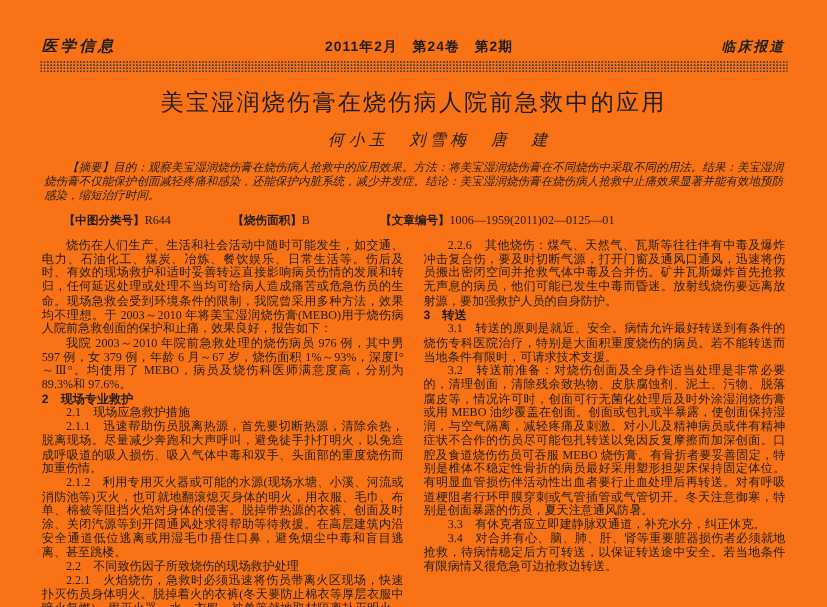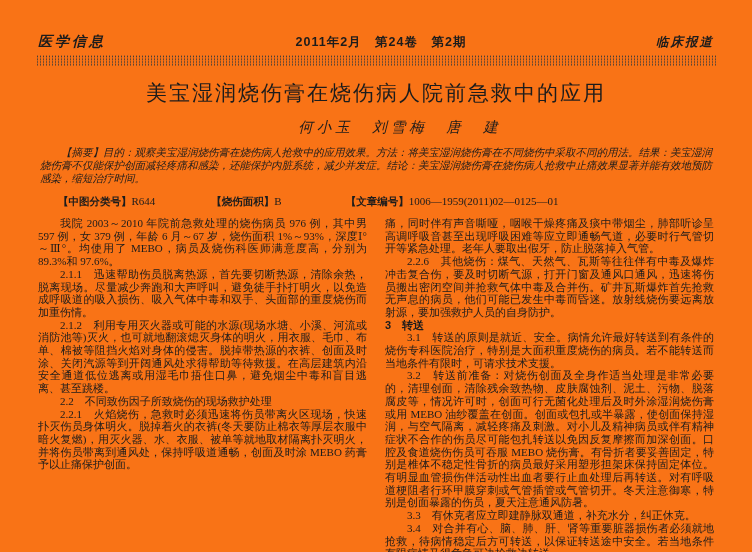--- a/index.html
+++ b/index.html
@@ -131,29 +131,31 @@
 
   <div class="meta">
     <span class="item"><span class="mlbl">【中图分类号】</span><span>R644</span></span>
     <span class="item m2"><span class="mlbl">【烧伤面积】</span><span>B</span></span>
     <span class="item m3"><span class="mlbl">【文章编号】</span><span>1006—1959(2011)02—0125—01</span></span>
   </div>
 
   <div class="cols">
 
     <div class="col">
+      <p class="para">烧伤在人们生产、生活和社会活动中随时可能发生，如交通、电力、石油化工、煤炭、冶炼、餐饮娱乐、日常生活等。伤后及时、有效的现场救护和适时妥善转运直接影响病员伤情的发展和转归，任何延迟处理或处理不当均可给病人造成痛苦或危急伤员的生命。现场急救会受到环境条件的限制，我院曾采用多种方法，效果均不理想。于 2003～2010 年将美宝湿润烧伤膏(MEBO)用于烧伤病人院前急救创面的保护和止痛，效果良好，报告如下：</p>
       <p class="para">我院 2003～2010 年院前急救处理的烧伤病员 976 例，其中男 597 例，女 379 例，年龄 6 月～67 岁，烧伤面积 1%～93%，深度Ⅰ°～Ⅲ°。均使用了 MEBO，病员及烧伤科医师满意度高，分别为 89.3%和 97.6%。</p>
+      <p class="h2">2　现场专业救护</p>
+      <p class="para">2.1　现场应急救护措施</p>
       <p class="para">2.1.1　迅速帮助伤员脱离热源，首先要切断热源，清除余热，脱离现场。尽量减少奔跑和大声呼叫，避免徒手扑打明火，以免造成呼吸道的吸入损伤、吸入气体中毒和双手、头面部的重度烧伤而加重伤情。</p>
       <p class="para">2.1.2　利用专用灭火器或可能的水源(现场水塘、小溪、河流或消防池等)灭火，也可就地翻滚熄灭身体的明火，用衣服、毛巾、布单、棉被等阻挡火焰对身体的侵害。脱掉带热源的衣裤、创面及时涂、关闭汽源等到开阔通风处求得帮助等待救援。在高层建筑内沿安全通道低位逃离或用湿毛巾捂住口鼻，避免烟尘中毒和盲目逃离、甚至跳楼。</p>
       <p class="para">2.2　不同致伤因子所致烧伤的现场救护处理</p>
       <p class="para">2.2.1　火焰烧伤，急救时必须迅速将伤员带离火区现场，快速扑灭伤员身体明火。脱掉着火的衣裤(冬天要防止棉衣等厚层衣服中暗火复燃)，用灭火器、水、衣服、被单等就地取材隔离扑灭明火，并将伤员带离到通风处，保持呼吸道通畅，创面及时涂 MEBO 药膏予以止痛保护创面。</p>
     </div>
 
     <div class="col">
-      <p class="cont">痛，同时伴有声音嘶哑，咽喉干燥疼痛及痰中带烟尘，肺部听诊呈高调呼吸音甚至出现呼吸困难等应立即通畅气道，必要时行气管切开等紧急处理。老年人要取出假牙，防止脱落掉入气管。</p>
       <p class="para">2.2.6　其他烧伤：煤气、天然气、瓦斯等往往伴有中毒及爆炸冲击复合伤，要及时切断气源，打开门窗及通风口通风，迅速将伤员搬出密闭空间并抢救气体中毒及合并伤。矿井瓦斯爆炸首先抢救无声息的病员，他们可能已发生中毒而昏迷。放射线烧伤要远离放射源，要加强救护人员的自身防护。</p>
       <p class="h2">3　转送</p>
       <p class="para">3.1　转送的原则是就近、安全。病情允许最好转送到有条件的烧伤专科医院治疗，特别是大面积重度烧伤的病员。若不能转送而当地条件有限时，可请求技术支援。</p>
       <p class="para">3.2　转送前准备：对烧伤创面及全身作适当处理是非常必要的，清理创面，清除残余致热物、皮肤腐蚀剂、泥土、污物、脱落腐皮等，情况许可时，创面可行无菌化处理后及时外涂湿润烧伤膏或用 MEBO 油纱覆盖在创面。创面或包扎或半暴露，使创面保持湿润，与空气隔离，减轻疼痛及刺激。对小儿及精神病员或伴有精神症状不合作的伤员尽可能包扎转送以免因反复摩擦而加深创面。口腔及食道烧伤伤员可吞服 MEBO 烧伤膏。有骨折者要妥善固定，特别是椎体不稳定性骨折的病员最好采用塑形担架床保持固定体位。有明显血管损伤伴活动性出血者要行止血处理后再转送。对有呼吸道梗阻者行环甲膜穿刺或气管插管或气管切开。冬天注意御寒，特别是创面暴露的伤员，夏天注意通风防暑。</p>
       <p class="para">3.3　有休克者应立即建静脉双通道，补充水分，纠正休克。</p>
       <p class="para">3.4　对合并有心、脑、肺、肝、肾等重要脏器损伤者必须就地抢救，待病情稳定后方可转送，以保证转送途中安全。若当地条件有限病情又很危急可边抢救边转送。</p>
     </div>
 
   </div>
 

